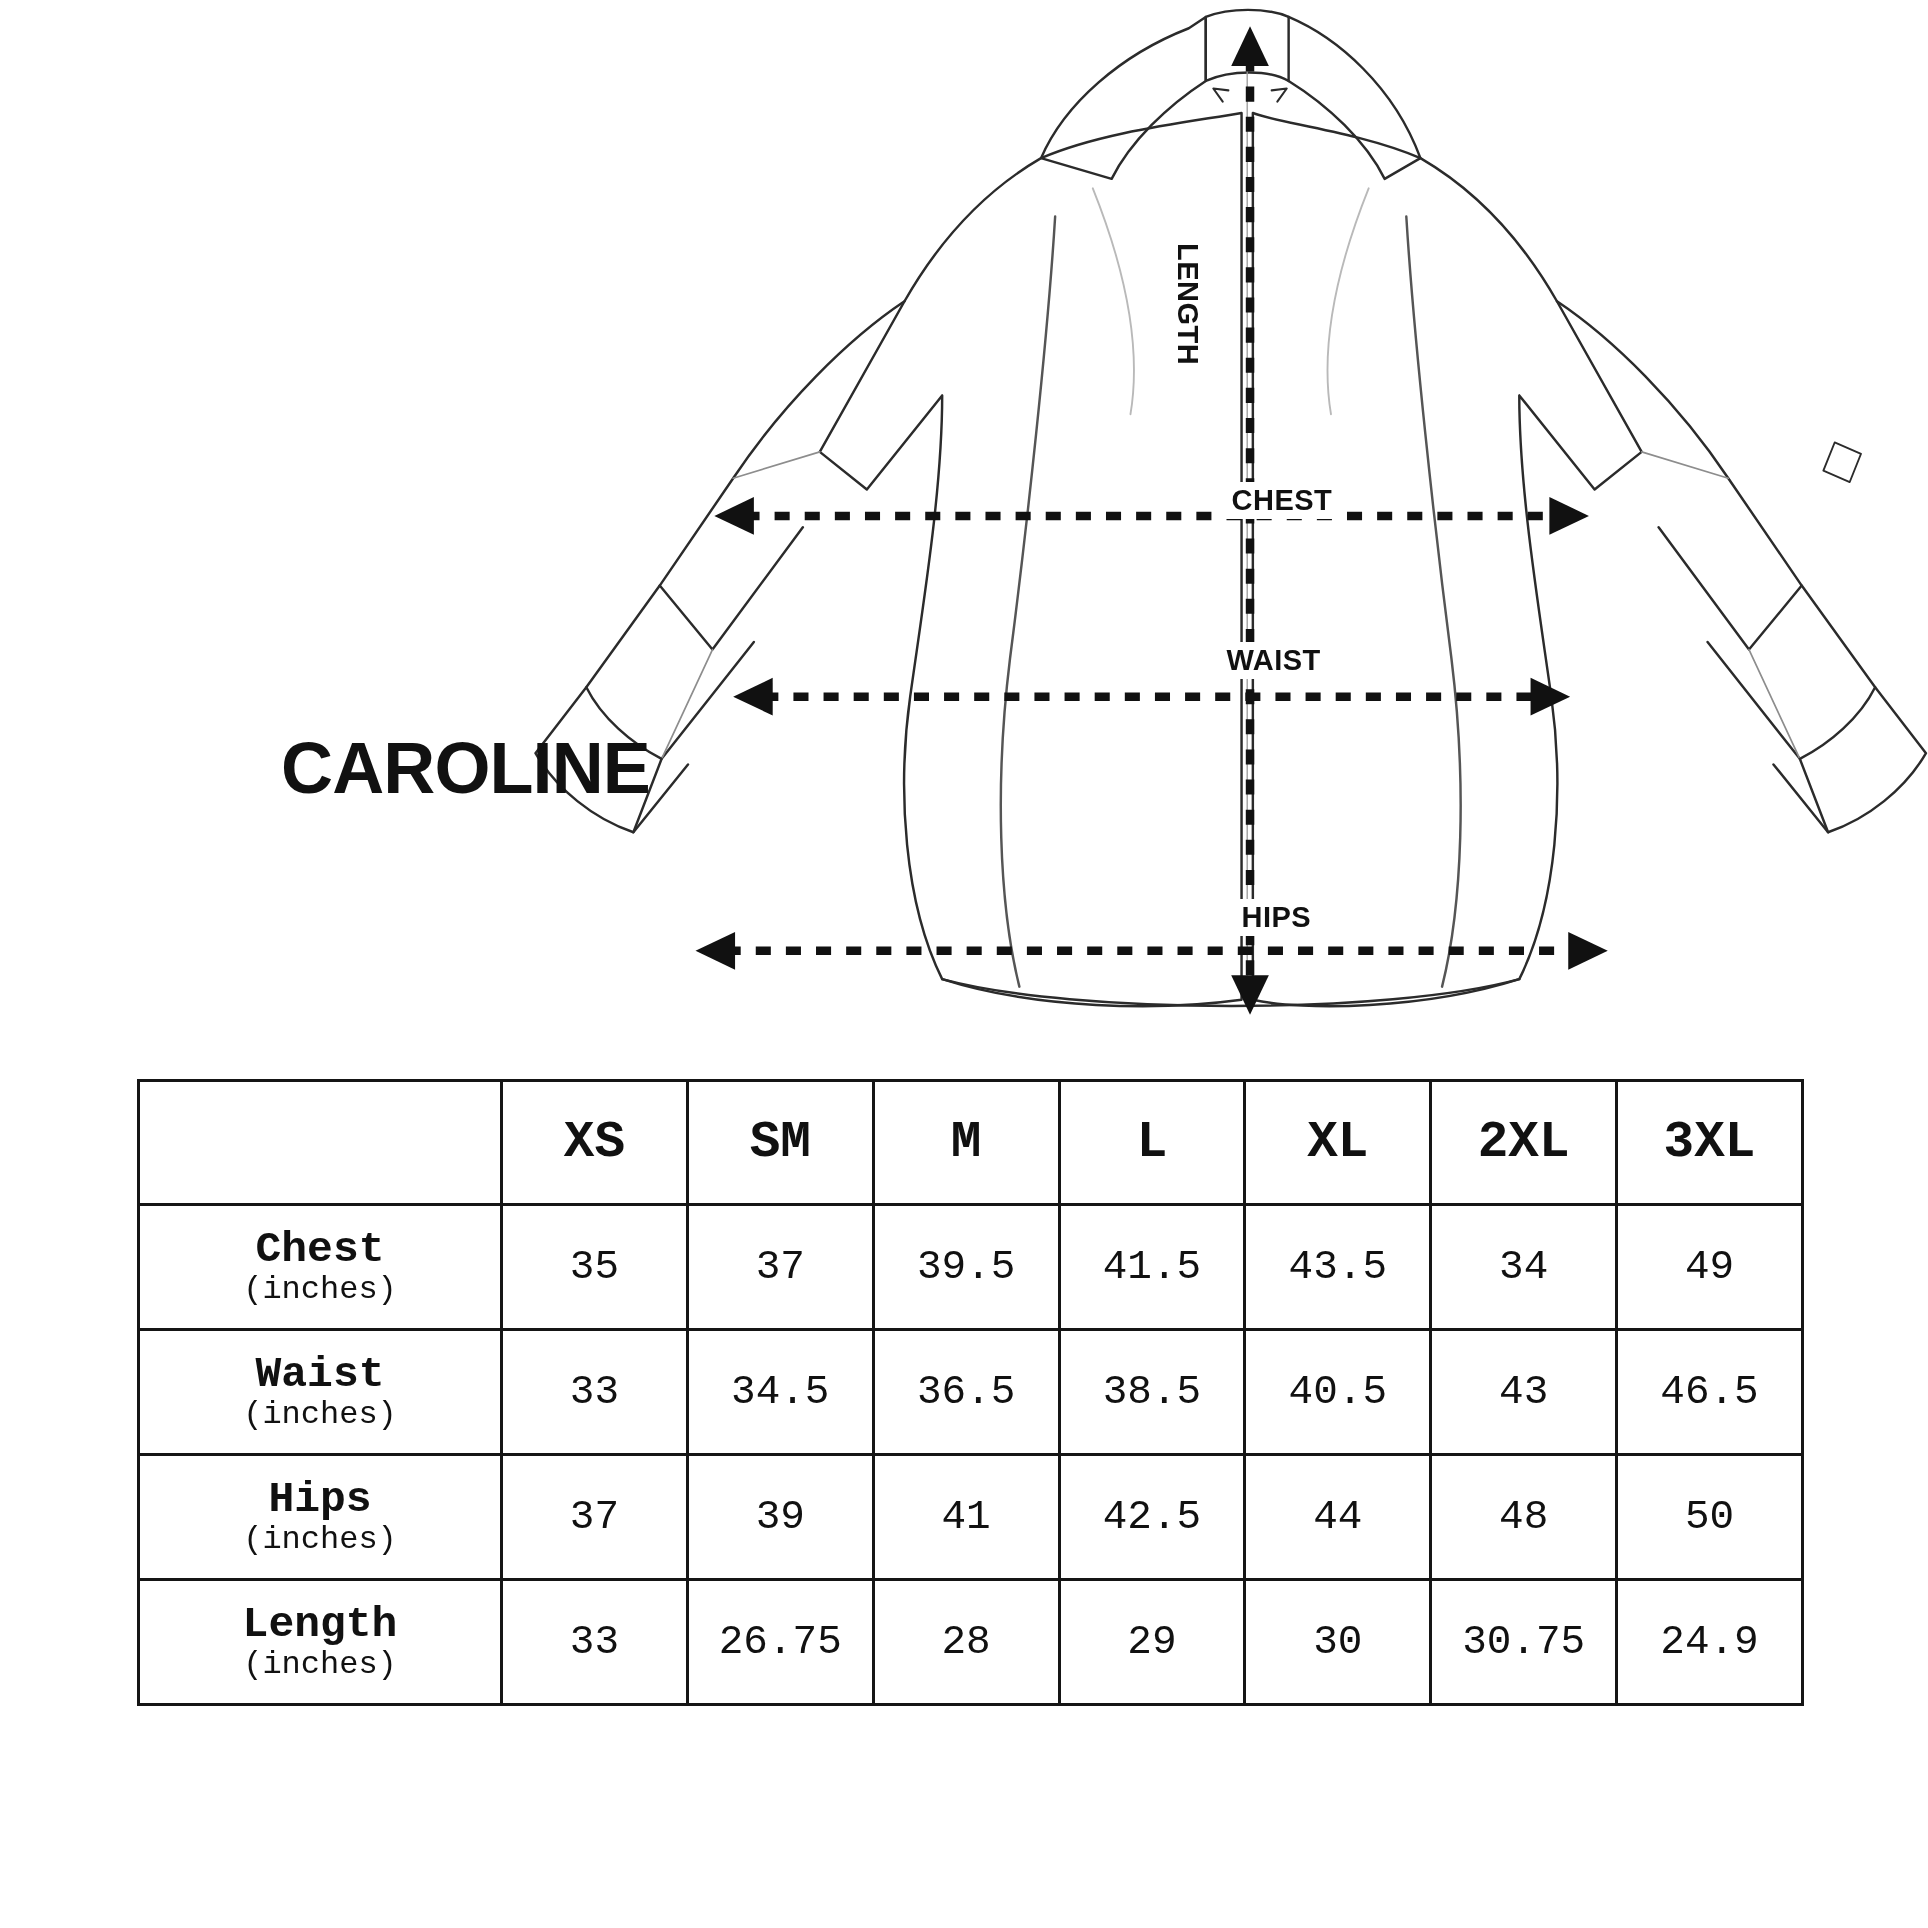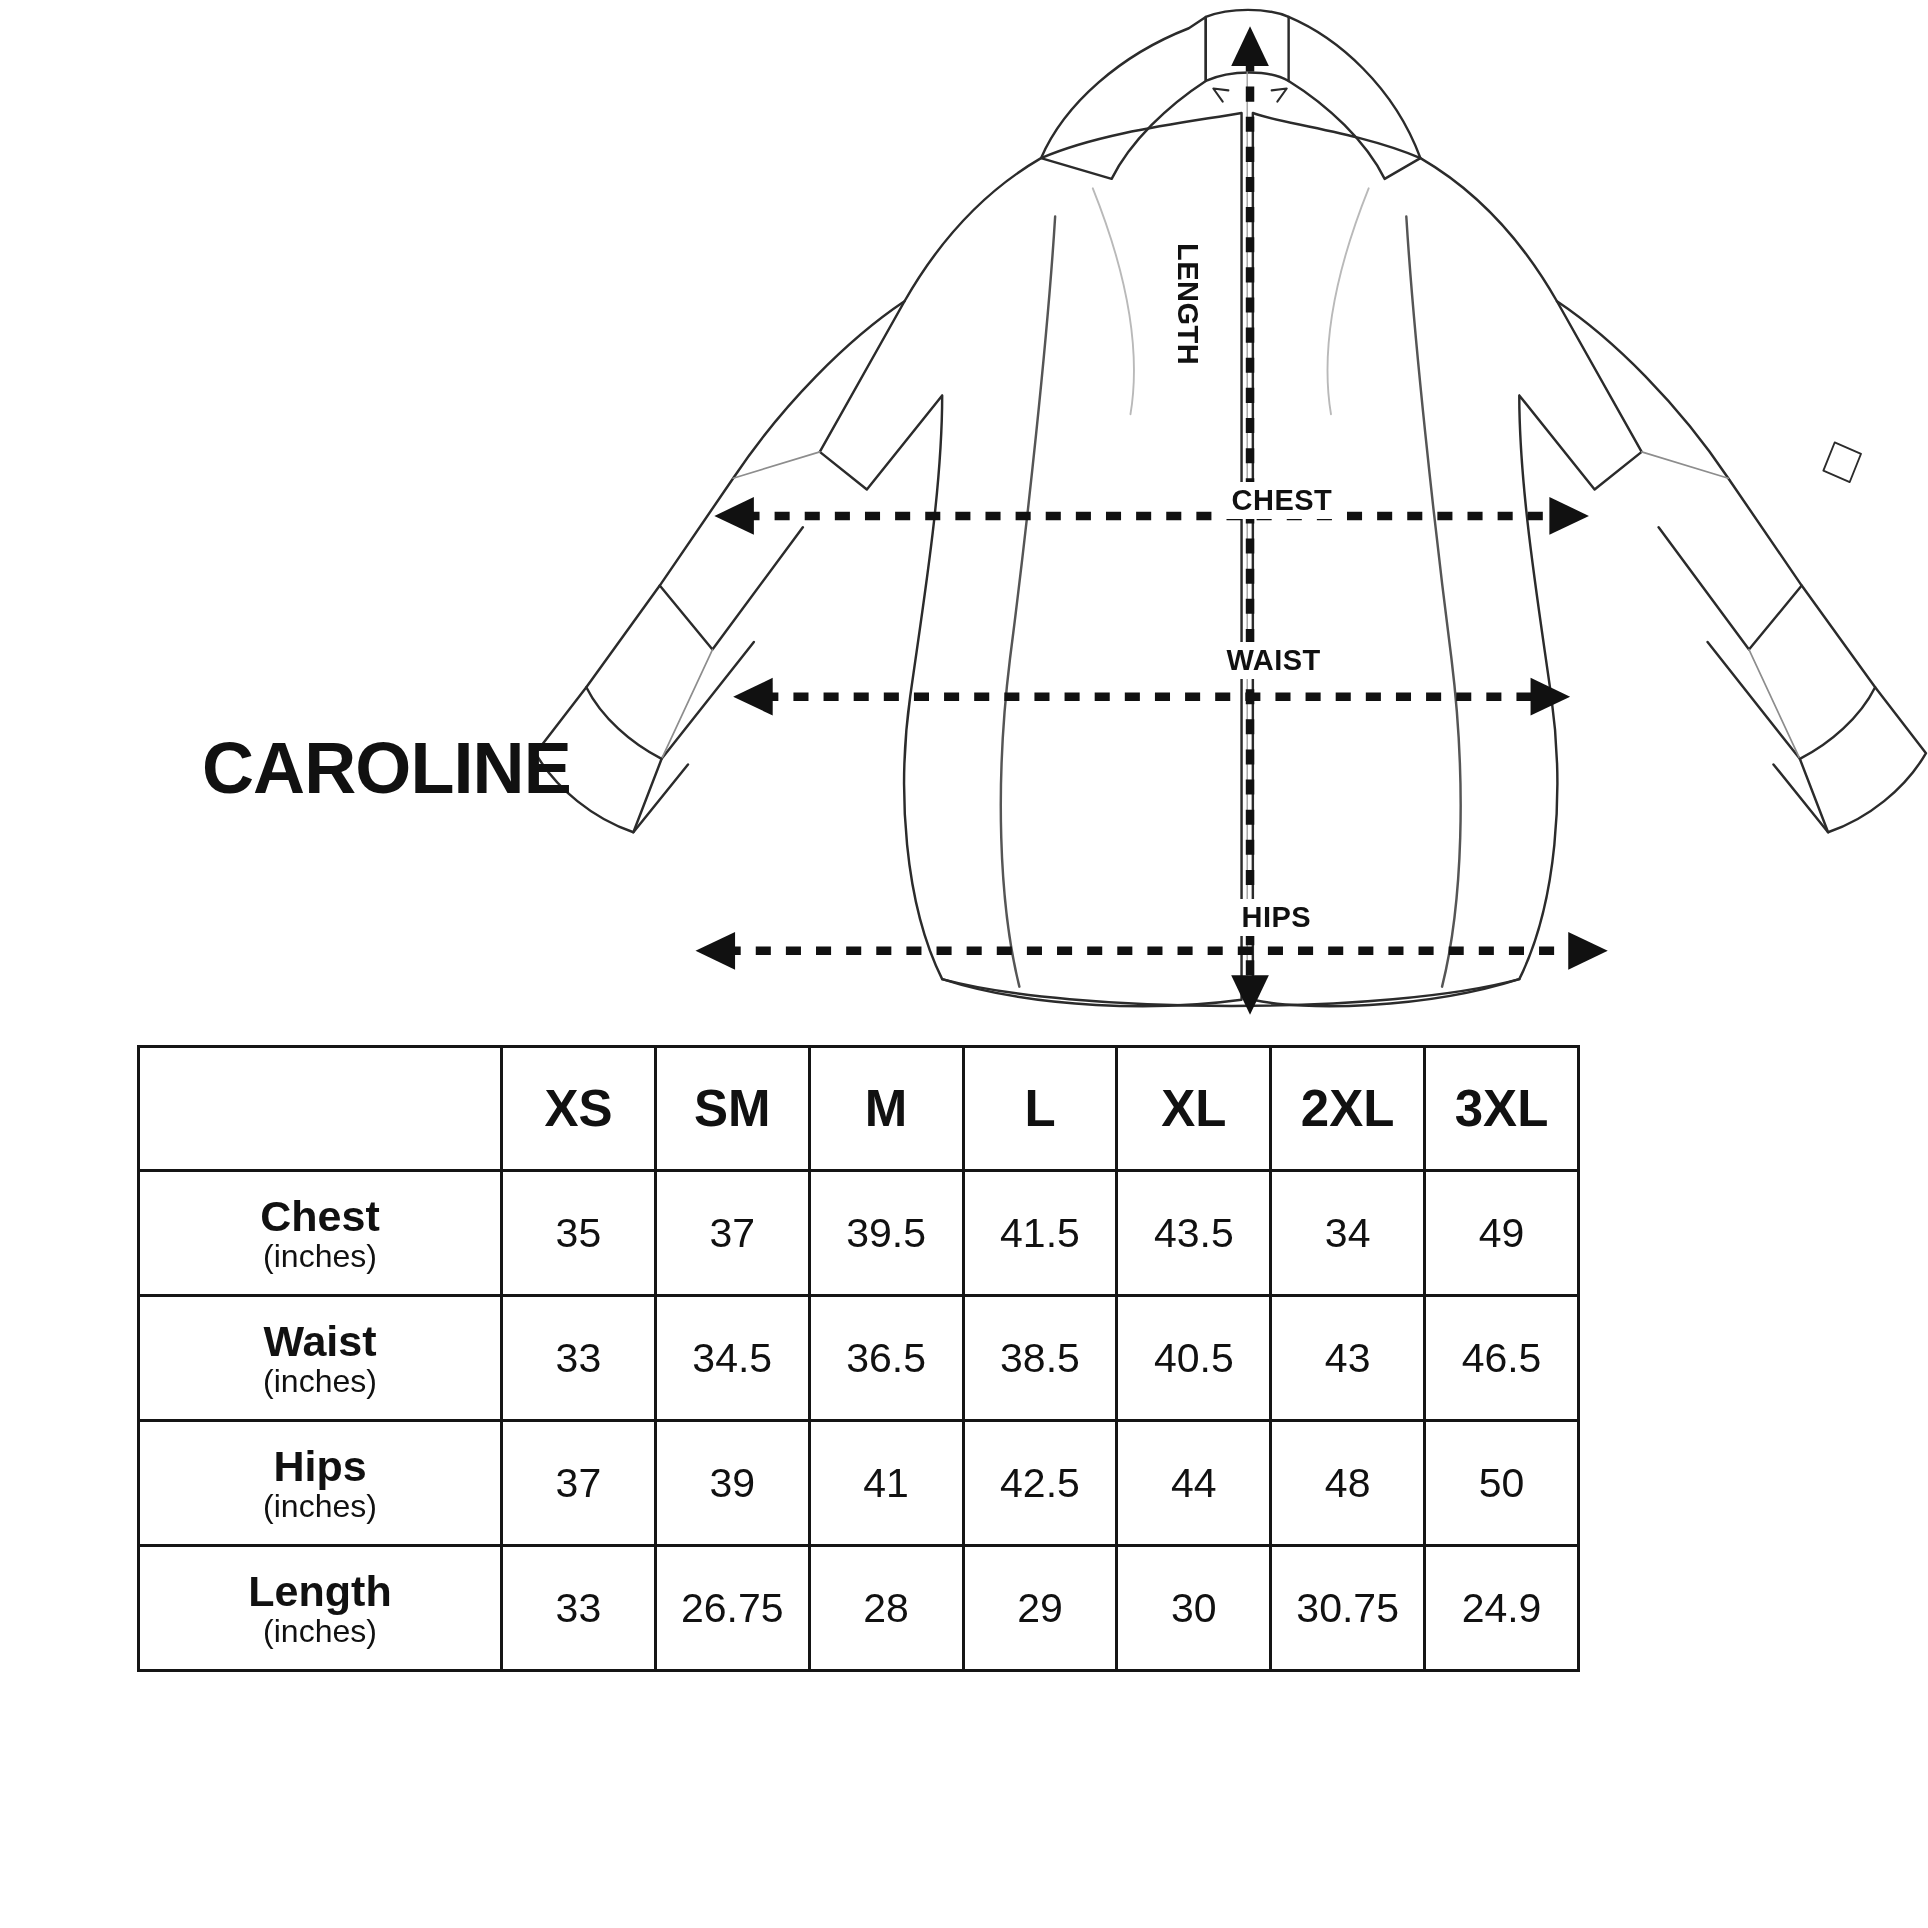--- a/index.html
+++ b/index.html
@@ -31,20 +31,21 @@
     width: 1554px;
     height: 1045px;
   }
 
   
   .title-block {
     position: absolute;
     left: 202px;
     top: 725px;
     width: 527px;
+    text-align: center;
   }
   .title-line {
     font-size: 72px;
     font-weight: bold;
     letter-spacing: -0.9px;
     line-height: 1.22;
     color: #111111;
   }
 
   
@@ -60,24 +61,25 @@
   .meas-label.vertical {
     writing-mode: vertical-rl;
     text-orientation: mixed;
     padding: 7.5px 1.9px;
   }
 
   
   .size-table {
     position: absolute;
     left: 137px;
-    top: 1045px;
-    width: 1443px;
+    top: 1079px;
+    width: 1667px;
     border-collapse: collapse;
     table-layout: fixed;
+    font-family: Liberation Mono, monospace;
   }
   .size-table td, .size-table th {
     border: 3.8px solid #151515;
     text-align: center;
     vertical-align: middle;
     font-size: 41px;
     font-weight: normal;
     color: #111111;
     height: 122px;
     padding: 0;

